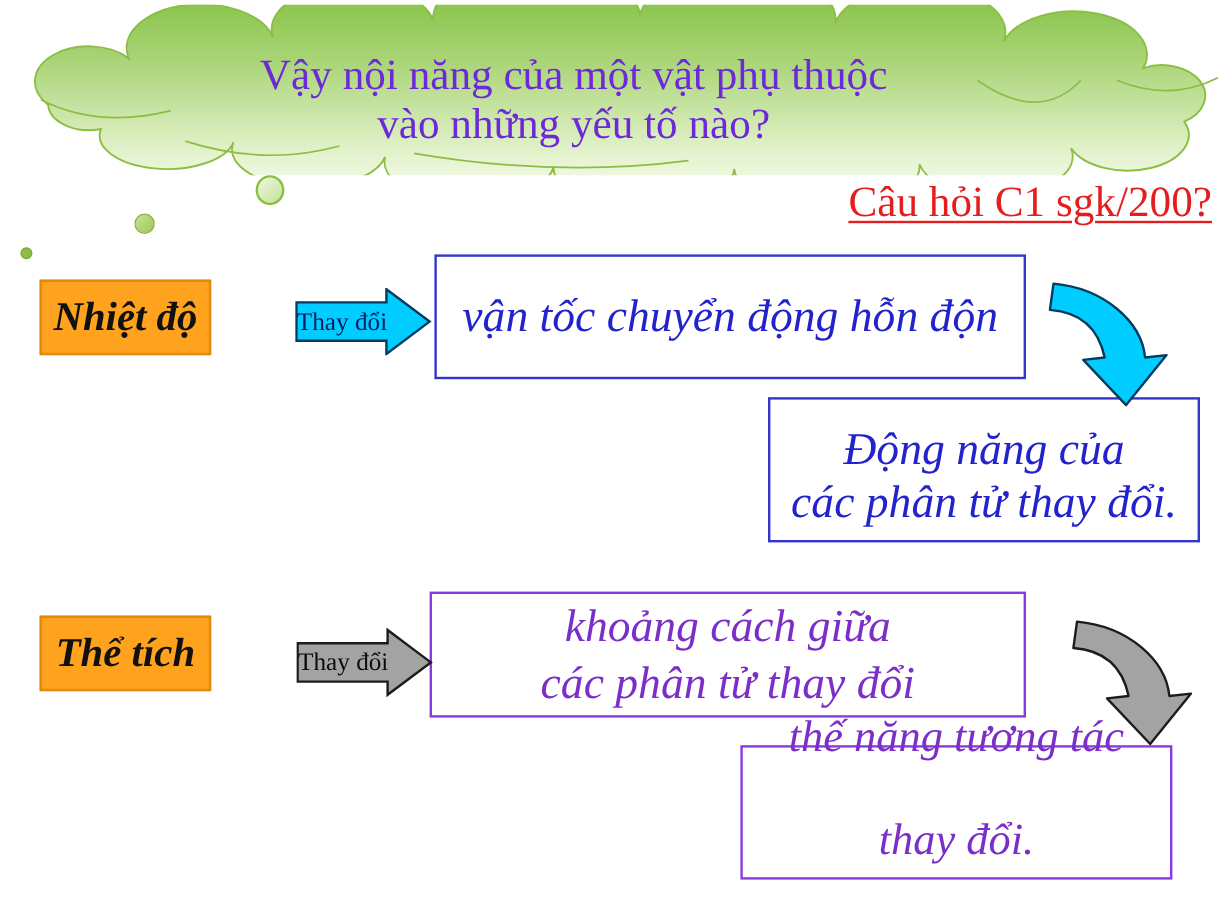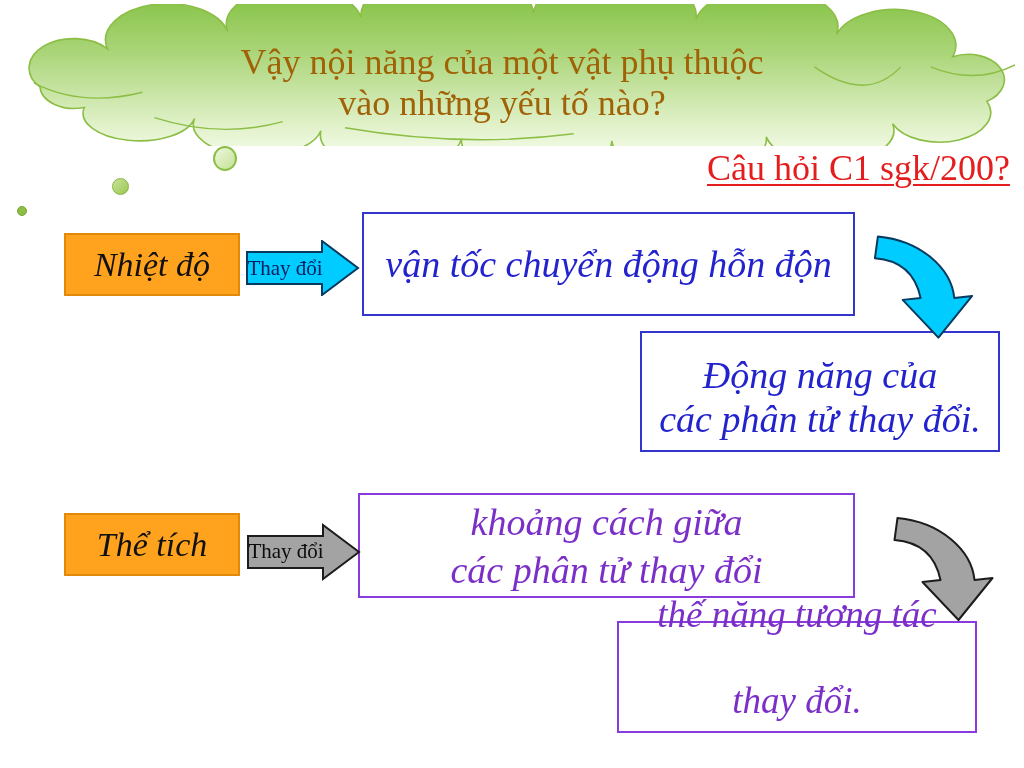--- a/index.html
+++ b/index.html
@@ -6,41 +6,41 @@
   html,body { background:#fff; }
   .slide {
     position:relative; width:1024px; height:768px; background:#ffffff;
     overflow:hidden; font-family:"Liberation Serif","DejaVu Serif",serif;
   }
   
   .cloud { position:absolute; left:12px; top:4px; width:1003px; height:142px; }
   .cloud-body { fill:url(#cloudGrad); stroke:var(--cloud-stroke,#8cbe45); stroke-width:1.6; }
   .curl { fill:none; stroke:var(--cloud-stroke,#8cbe45); stroke-width:1.4; }
   .cloud-text {
-    position:absolute; left:92px; top:42px; width:820px; text-align:center;
-    font-size:36px; line-height:41px; color:#a16207; letter-spacing:0px;
+    position:absolute; left:68px; top:42px; width:820px; text-align:center;
+    font-size:36px; line-height:41px; color:#6d28d9; letter-spacing:0px;
   }
   .bubble { position:absolute; border-radius:50%; }
   .b1 { left:213px; top:146px; width:24px; height:25px;
         background:linear-gradient(135deg,#eef7dd,#c3e295); border:2px solid #8cbe45; }
   .b2 { left:112px; top:178px; width:17px; height:17px;
         background:linear-gradient(135deg,#c8e49a,#9cc655); border:1px solid #86b53c; }
   .b3 { left:17px; top:206px; width:10px; height:10px; background:#8cbe45; border:1px solid #79a833; }
   
   .ref {
     position:absolute; left:660px; top:147px; width:350px; text-align:right;
     font-size:36px; color:var(--red,#e41e1e); text-decoration:underline;
     text-underline-offset:4px; text-decoration-thickness:2px;
   }
   
   .factor {
-    position:absolute; left:33px; width:176px; height:63px;
+    position:absolute; left:33px; width:143px; height:63px;
     background:var(--orange,#ffa31e); border:2px solid var(--orange-border,#e0890a);
     display:flex; align-items:center; justify-content:center;
-    font-size:34px; font-weight:normal; font-style:italic; color:#111;margin-left:31px;
+    font-size:34px; font-weight:bold; font-style:italic; color:#111;
   }
   .factor.temp { top:233px; }
   .factor.vol  { top:513px; }
   
   .harrow { position:absolute; width:114px; height:56px; z-index:3; }
   .harrow.temp { left:246px; top:240px; }
   .harrow.vol  { left:247px; top:523px; }
   .harrow svg { position:absolute; left:0; top:0; }
   .arrow-cyan { fill:var(--cyan,#00ccff); stroke:var(--cyan-stroke,#063a5e); stroke-width:2; }
   .arrow-gray { fill:var(--gray,#a3a3a3); stroke:var(--gray-stroke,#1c1c1c); stroke-width:2; }

